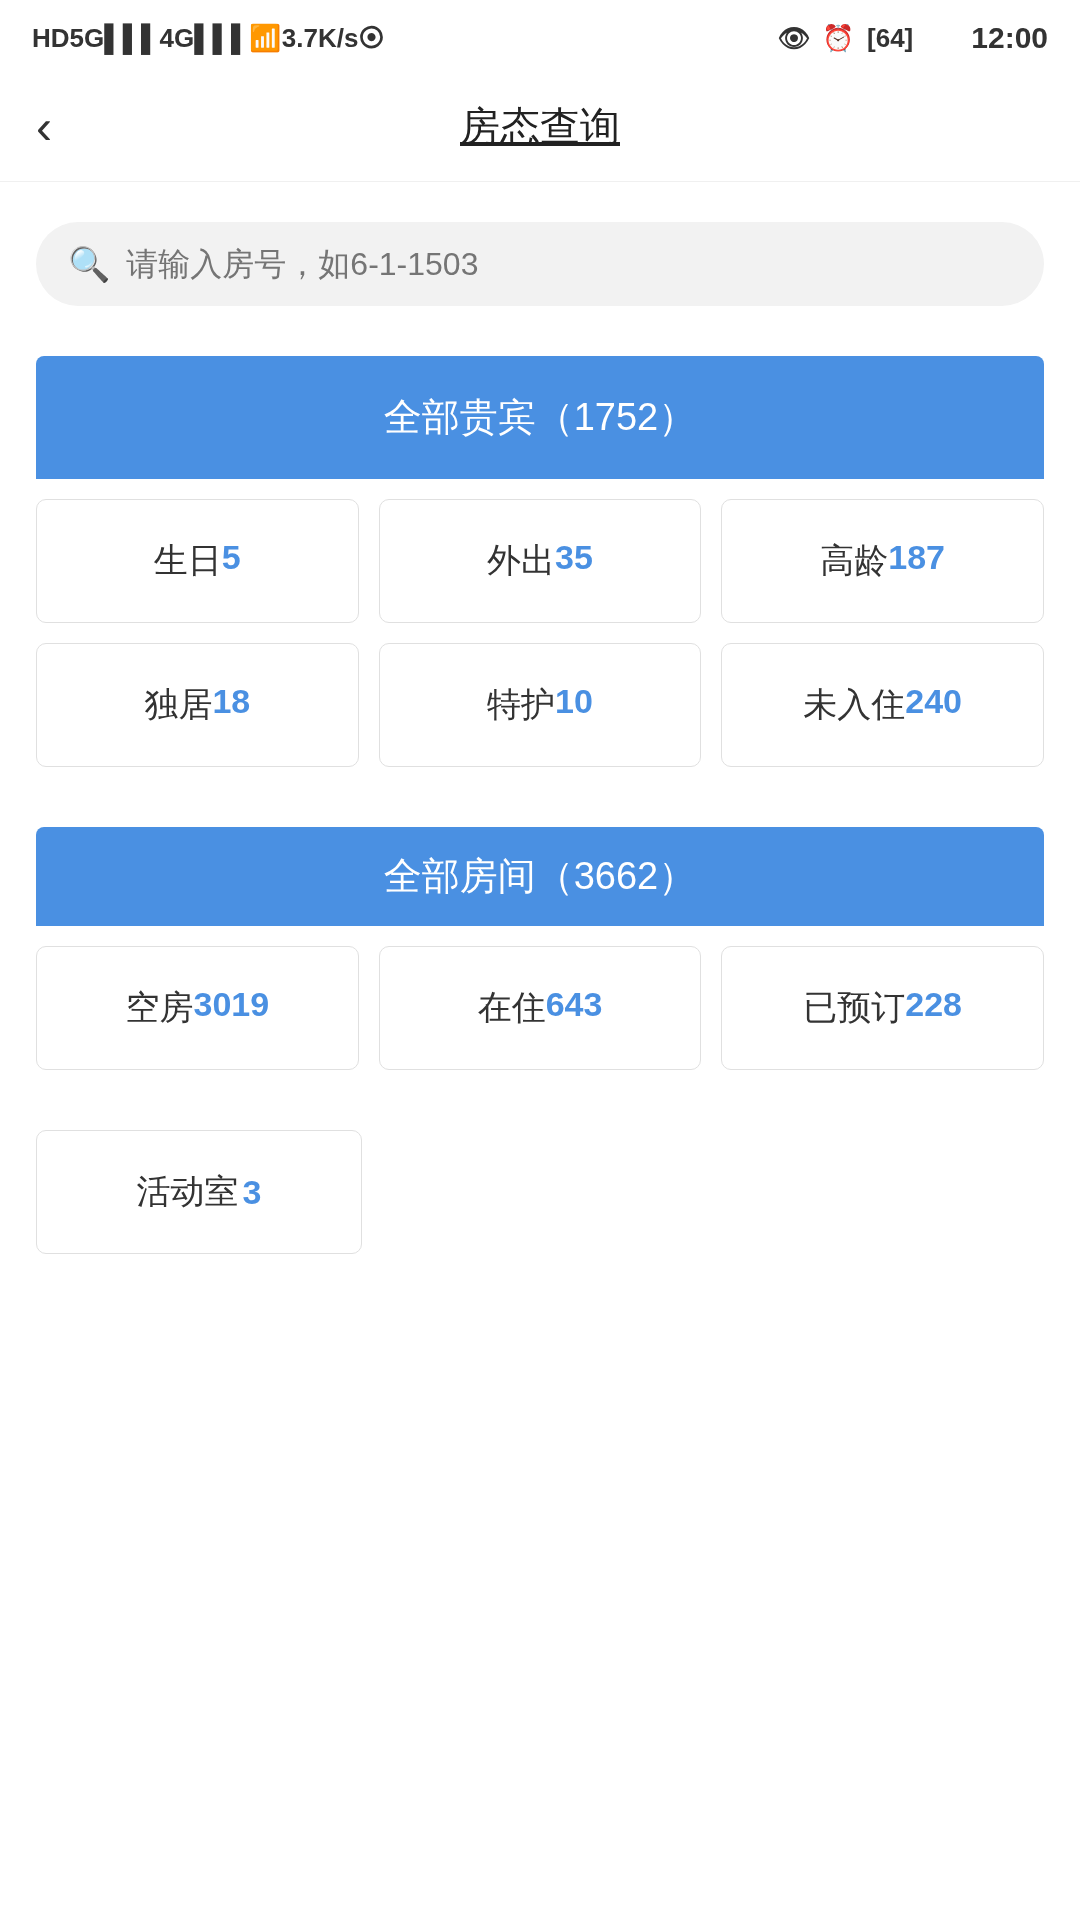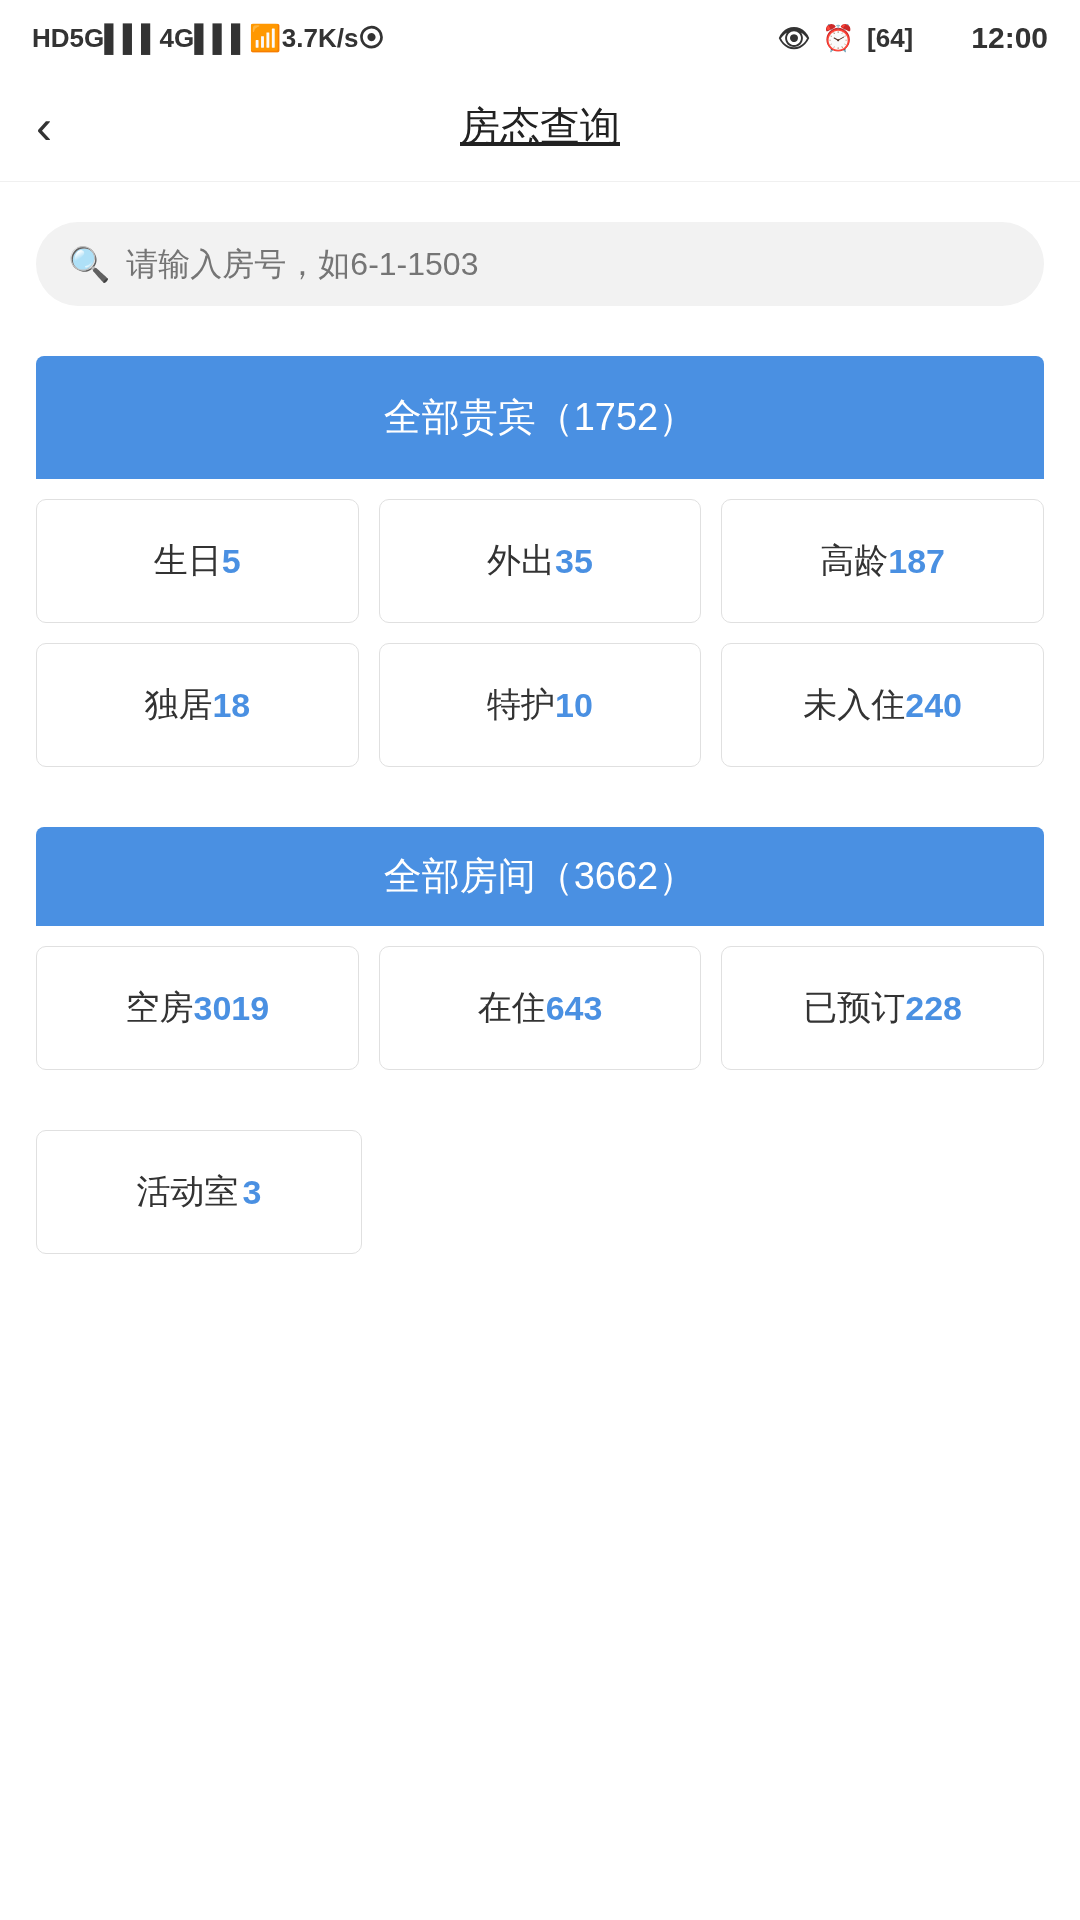--- a/index.html
+++ b/index.html
@@ -117,21 +117,20 @@
       grid-template-columns: repeat(3, 1fr);
       gap: 20px;
       margin-top: 20px;
       margin-bottom: 60px;
     }
     .stat-card {
       border: 1.5px solid #e0e0e0;
       border-radius: 10px;
       padding: 38px 16px;
       display: flex;
-      align-items: center;
       justify-content: center;
       background: #fff;
       cursor: pointer;
     }
     .stat-label {
       font-size: 34px;
       color: #333;
       font-weight: 400;
     }
     .stat-count {

